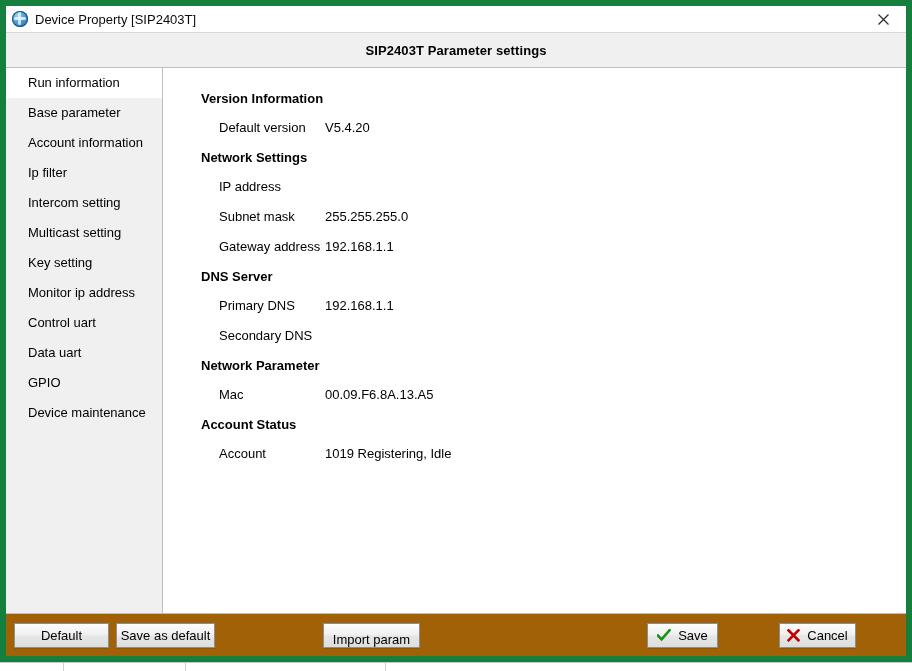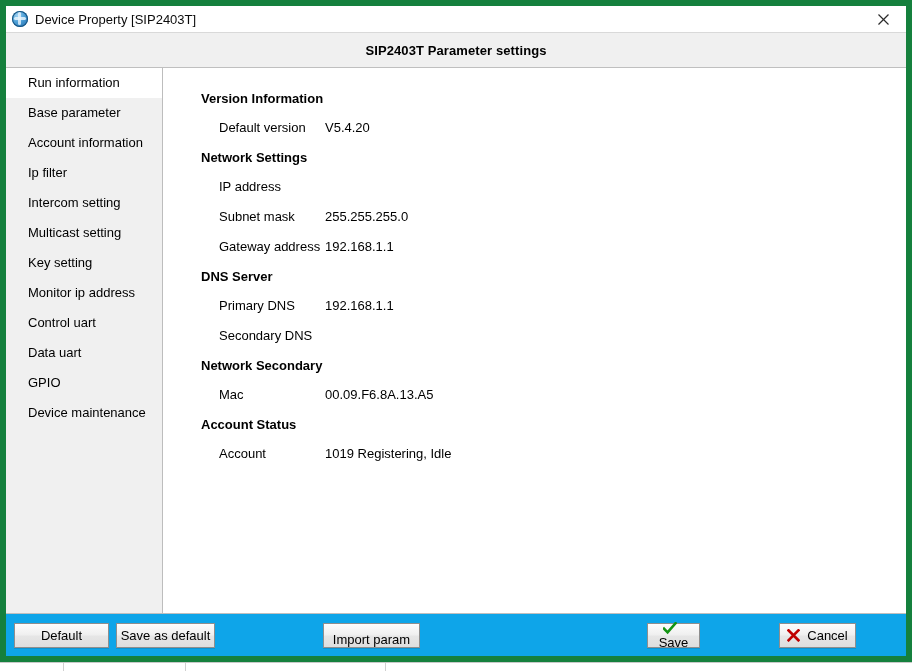--- a/index.html
+++ b/index.html
@@ -241,21 +241,21 @@
     box-sizing: border-box;
   }
   .row .val {
     flex: 1 1 auto;
   }
 
   
   .footer {
     height: 42px;
     min-height: 42px;
-    background: #0ea5e9;
+    background: #a16207;
     position: relative;
   }
   .btn {
     position: absolute;
     top: 9px;
     height: 25px;
     background: linear-gradient(#fdfdfd, #efefef 48%, #e6e6e6 52%, #dedede);
     border: 1px solid #8e8e8e;
     box-sizing: border-box;
     font-family: "Liberation Sans", sans-serif;
@@ -271,21 +271,21 @@
     margin-right: 7px;
     display: inline-flex;
     align-items: center;
   }
   .btn .ic svg { display: block; }
 
   #btn-default      { left: 8px;   width: 95px; }
   #btn-save-default { left: 110px; width: 99px; }
   #btn-export       { left: 214px; width: 99px; }
   #btn-import       { left: 317px; width: 97px; align-items: flex-end; }
-  #btn-save         { left: 641px; width: 53px; flex-direction: column; }
+  #btn-save         { left: 641px; width: 71px; }
   #btn-cancel       { left: 773px; width: 77px; }
 </style>
 </head>
 <body>
 
 <div class="bg-root">
   <div class="bg-left-strip"></div>
   <div class="bg-left-rows" id="bg-left-rows">
       <i>S</i>
       <i></i>
@@ -396,21 +396,21 @@
         </div>
         <div class="grp">DNS Server</div>
         <div class="row">
           <div class="lbl">Primary DNS</div>
           <div class="val">192.168.1.1</div>
         </div>
         <div class="row">
           <div class="lbl">Secondary DNS</div>
           <div class="val"></div>
         </div>
-        <div class="grp">Network Secondary</div>
+        <div class="grp">Network Parameter</div>
         <div class="row">
           <div class="lbl">Mac</div>
           <div class="val">00.09.F6.8A.13.A5</div>
         </div>
         <div class="grp">Account Status</div>
         <div class="row">
           <div class="lbl">Account</div>
           <div class="val">1019 Registering, Idle</div>
         </div>
       </div>

